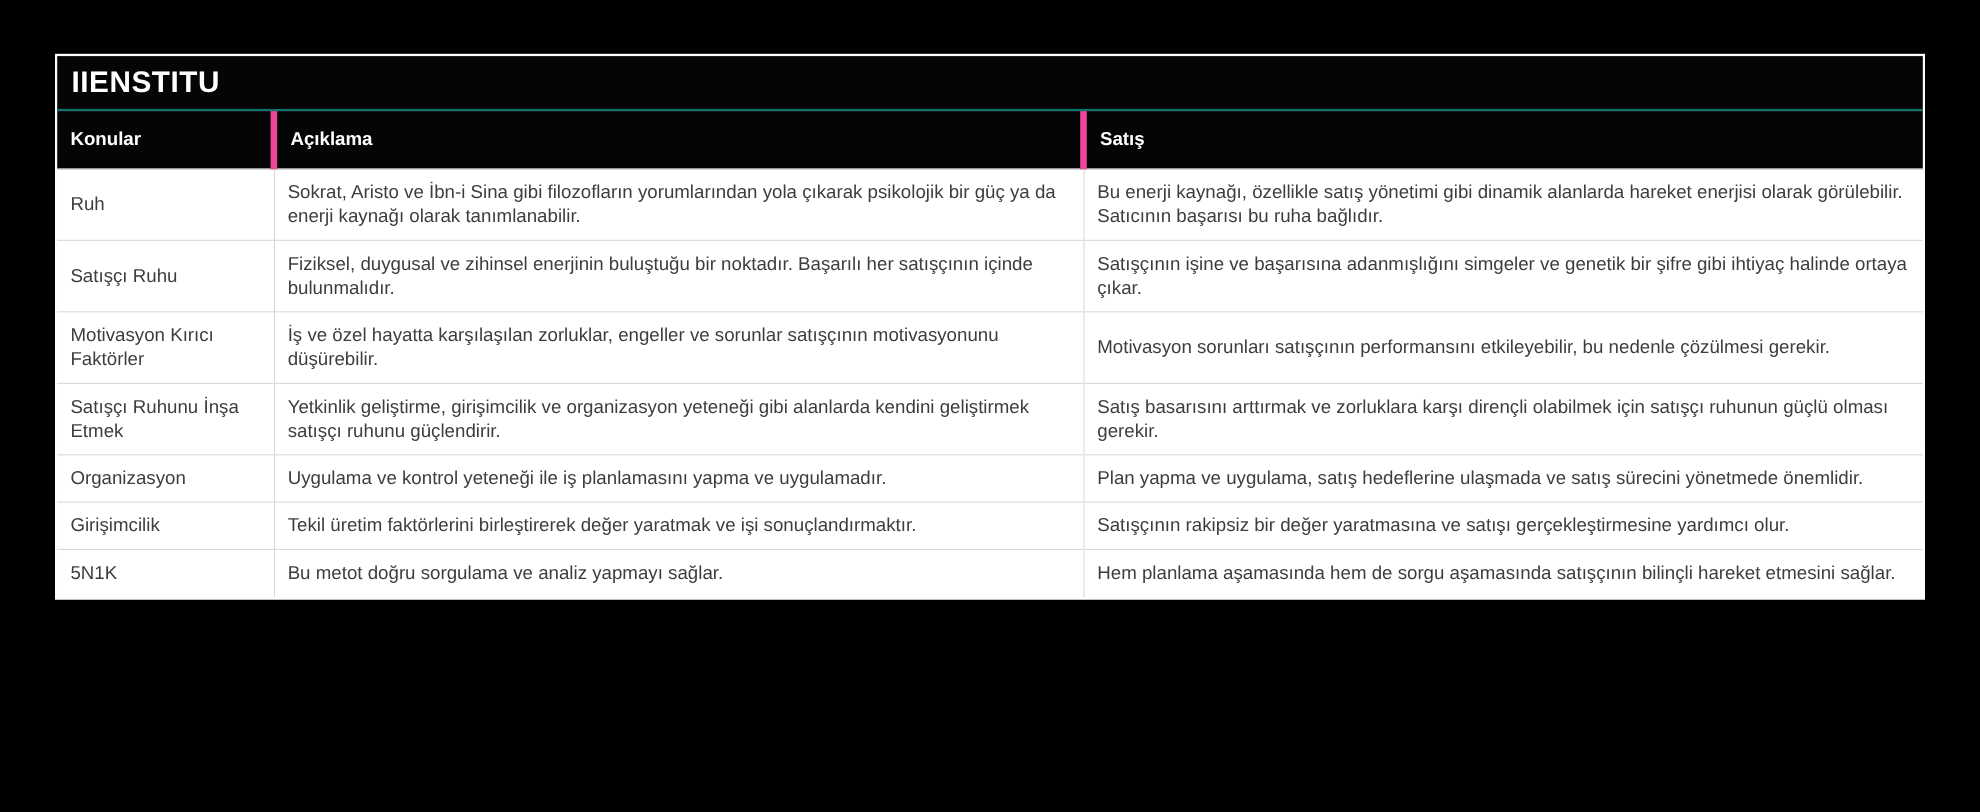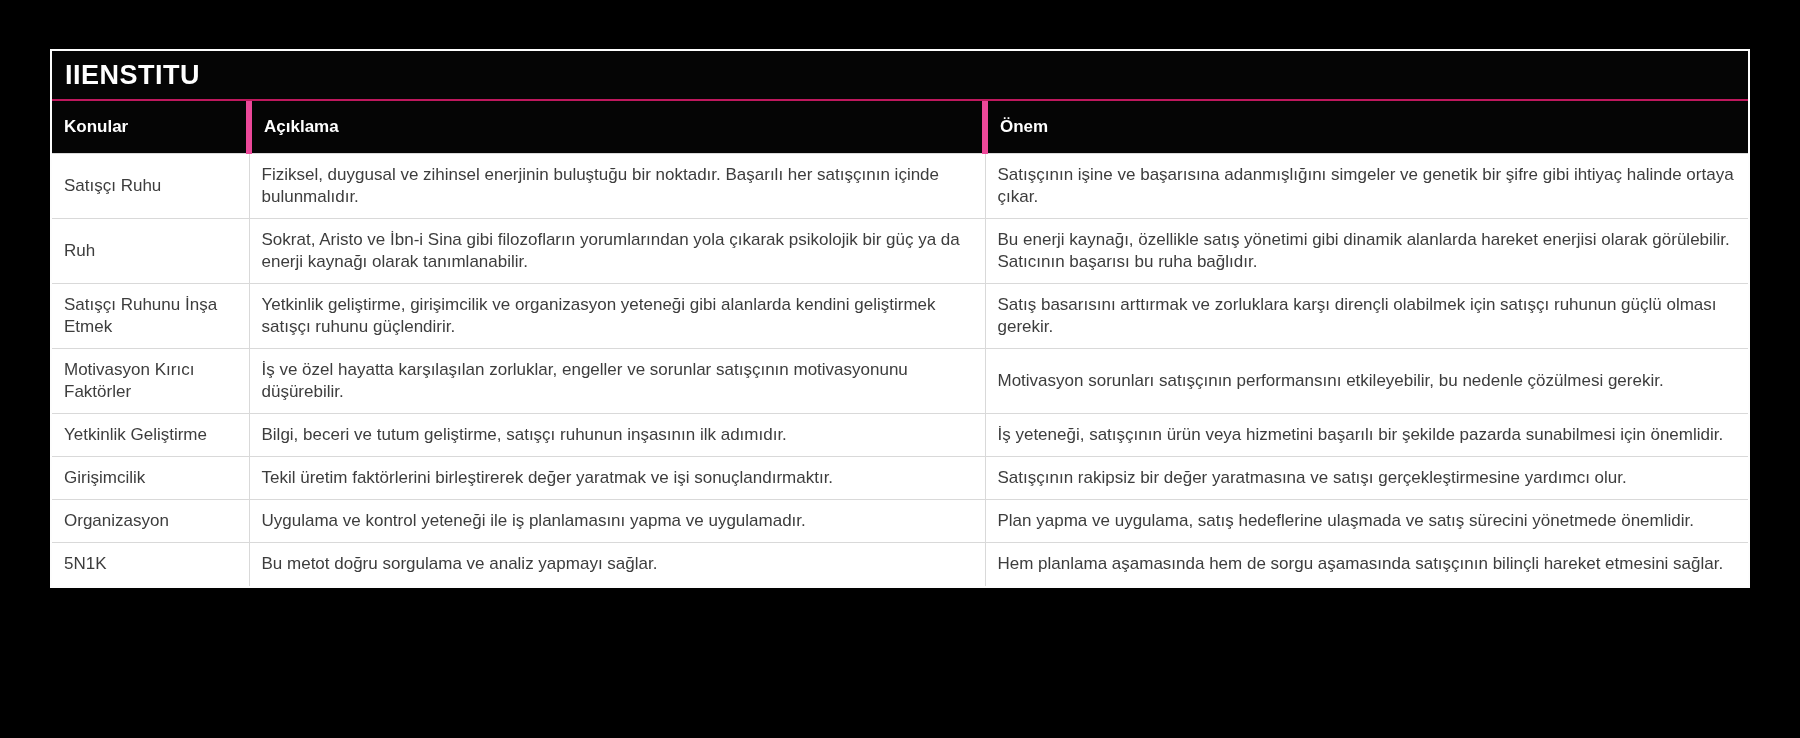--- a/index.html
+++ b/index.html
@@ -19,21 +19,21 @@
   .title-bar {
     background: #050505;
     color: #ffffff;
     height: 50px;
     display: flex;
     align-items: center;
     padding-left: 13px;
     font-size: 27px;
     font-weight: 700;
     letter-spacing: 0.5px;
-    border-bottom: 2px solid #be185d;
+    border-bottom: 2px solid #0f766e;
   }
   table.data-table {
     width: 100%;
     border-collapse: collapse;
     table-layout: fixed;
   }
   table.data-table thead th {
     background: #050505;
     color: #ffffff;
     font-size: 17px;
@@ -70,58 +70,53 @@
   <table class="data-table">
     <colgroup>
       <col style="width:197px">
       <col style="width:736px">
       <col style="width:763px">
     </colgroup>
     <thead>
       <tr>
         <th>Konular</th>
         <th>Açıklama</th>
-        <th>Önem</th>
+        <th>Satış</th>
       </tr>
     </thead>
     <tbody>
+      <tr class="h2">
+        <td>Ruh</td>
+        <td>Sokrat, Aristo ve İbn-i Sina gibi filozofların yorumlarından yola çıkarak psikolojik bir güç ya da enerji kaynağı olarak tanımlanabilir.</td>
+        <td>Bu enerji kaynağı, özellikle satış yönetimi gibi dinamik alanlarda hareket enerjisi olarak görülebilir. Satıcının başarısı bu ruha bağlıdır.</td>
+      </tr>
       <tr class="h2">
         <td>Satışçı Ruhu</td>
         <td>Fiziksel, duygusal ve zihinsel enerjinin buluştuğu bir noktadır. Başarılı her satışçının içinde bulunmalıdır.</td>
         <td>Satışçının işine ve başarısına adanmışlığını simgeler ve genetik bir şifre gibi ihtiyaç halinde ortaya çıkar.</td>
       </tr>
       <tr class="h2">
-        <td>Ruh</td>
-        <td>Sokrat, Aristo ve İbn-i Sina gibi filozofların yorumlarından yola çıkarak psikolojik bir güç ya da enerji kaynağı olarak tanımlanabilir.</td>
-        <td>Bu enerji kaynağı, özellikle satış yönetimi gibi dinamik alanlarda hareket enerjisi olarak görülebilir. Satıcının başarısı bu ruha bağlıdır.</td>
+        <td>Motivasyon Kırıcı Faktörler</td>
+        <td>İş ve özel hayatta karşılaşılan zorluklar, engeller ve sorunlar satışçının motivasyonunu düşürebilir.</td>
+        <td>Motivasyon sorunları satışçının performansını etkileyebilir, bu nedenle çözülmesi gerekir.</td>
       </tr>
       <tr class="h2">
         <td>Satışçı Ruhunu İnşa Etmek</td>
         <td>Yetkinlik geliştirme, girişimcilik ve organizasyon yeteneği gibi alanlarda kendini geliştirmek satışçı ruhunu güçlendirir.</td>
         <td>Satış basarısını arttırmak ve zorluklara karşı dirençli olabilmek için satışçı ruhunun güçlü olması gerekir.</td>
       </tr>
-      <tr class="h2">
-        <td>Motivasyon Kırıcı Faktörler</td>
-        <td>İş ve özel hayatta karşılaşılan zorluklar, engeller ve sorunlar satışçının motivasyonunu düşürebilir.</td>
-        <td>Motivasyon sorunları satışçının performansını etkileyebilir, bu nedenle çözülmesi gerekir.</td>
-      </tr>
       <tr class="h1">
-        <td>Yetkinlik Geliştirme</td>
-        <td>Bilgi, beceri ve tutum geliştirme, satışçı ruhunun inşasının ilk adımıdır.</td>
-        <td>İş yeteneği, satışçının ürün veya hizmetini başarılı bir şekilde pazarda sunabilmesi için önemlidir.</td>
+        <td>Organizasyon</td>
+        <td>Uygulama ve kontrol yeteneği ile iş planlamasını yapma ve uygulamadır.</td>
+        <td>Plan yapma ve uygulama, satış hedeflerine ulaşmada ve satış sürecini yönetmede önemlidir.</td>
       </tr>
       <tr class="h1">
         <td>Girişimcilik</td>
         <td>Tekil üretim faktörlerini birleştirerek değer yaratmak ve işi sonuçlandırmaktır.</td>
         <td>Satışçının rakipsiz bir değer yaratmasına ve satışı gerçekleştirmesine yardımcı olur.</td>
-      </tr>
-      <tr class="h1">
-        <td>Organizasyon</td>
-        <td>Uygulama ve kontrol yeteneği ile iş planlamasını yapma ve uygulamadır.</td>
-        <td>Plan yapma ve uygulama, satış hedeflerine ulaşmada ve satış sürecini yönetmede önemlidir.</td>
       </tr>
       <tr class="h1">
         <td>5N1K</td>
         <td>Bu metot doğru sorgulama ve analiz yapmayı sağlar.</td>
         <td>Hem planlama aşamasında hem de sorgu aşamasında satışçının bilinçli hareket etmesini sağlar.</td>
       </tr>
     </tbody>
   </table>
 </div>
 

